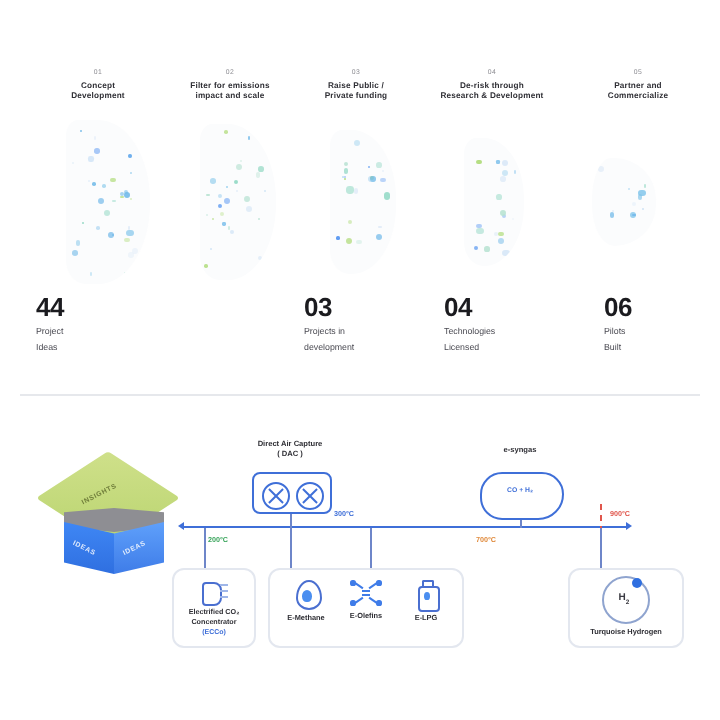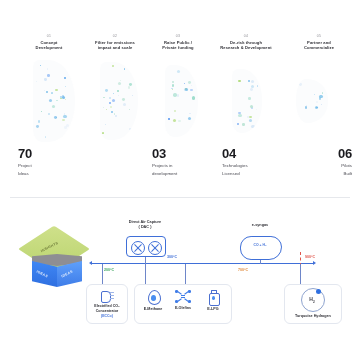--- a/index.html
+++ b/index.html
@@ -389,35 +389,35 @@
           <div class="dot" style="width: 1.19474px; height: 1.19474px; left: 17.5088px; top: 14.7984px; background: rgb(111, 184, 232); opacity: 0.41;"></div>
           <div class="dot" style="width: 2.4727px; height: 2.4727px; left: 22.9684px; top: 18.3423px; background: rgb(127, 196, 234); opacity: 0.66;"></div>
           <div class="dot" style="width: 1.35269px; height: 1.35269px; left: 25.6696px; top: 13.2502px; background: rgb(138, 214, 192); opacity: 0.55;"></div>
           <div class="dot" style="width: 2.40723px; height: 2.40723px; left: 19.7054px; top: 21.7865px; background: rgb(220, 233, 247); opacity: 0.42;"></div>
           <div class="dot" style="width: 1.00343px; height: 1.00343px; left: 24.9107px; top: 25.1696px; background: rgb(201, 223, 245); opacity: 0.88;"></div>
         </div>
     </div>
 
     <div class="metrics">
       <div class="metric" style="left:18px;width:56px;text-align:left;">
-        <div class="metric-num">70</div>
+        <div class="metric-num">44</div>
         <div class="metric-label">Project</div>
         <div class="metric-label">Ideas</div>
       </div>
       <div class="metric" style="left:152px;width:60px;text-align:left;">
         <div class="metric-num">03</div>
         <div class="metric-label">Projects in</div>
         <div class="metric-label">development</div>
       </div>
       <div class="metric" style="left:222px;width:64px;text-align:left;">
         <div class="metric-num">04</div>
         <div class="metric-label">Technologies</div>
         <div class="metric-label">Licensed</div>
       </div>
-      <div class="metric" style="left:302px;width:50px;text-align:right;">
+      <div class="metric" style="left:302px;width:50px;text-align:left;">
         <div class="metric-num">06</div>
         <div class="metric-label">Pilots</div>
         <div class="metric-label">Built</div>
       </div>
     </div>
 
     <div class="divider"></div>
   </div>
 
   <div class="diagram">

